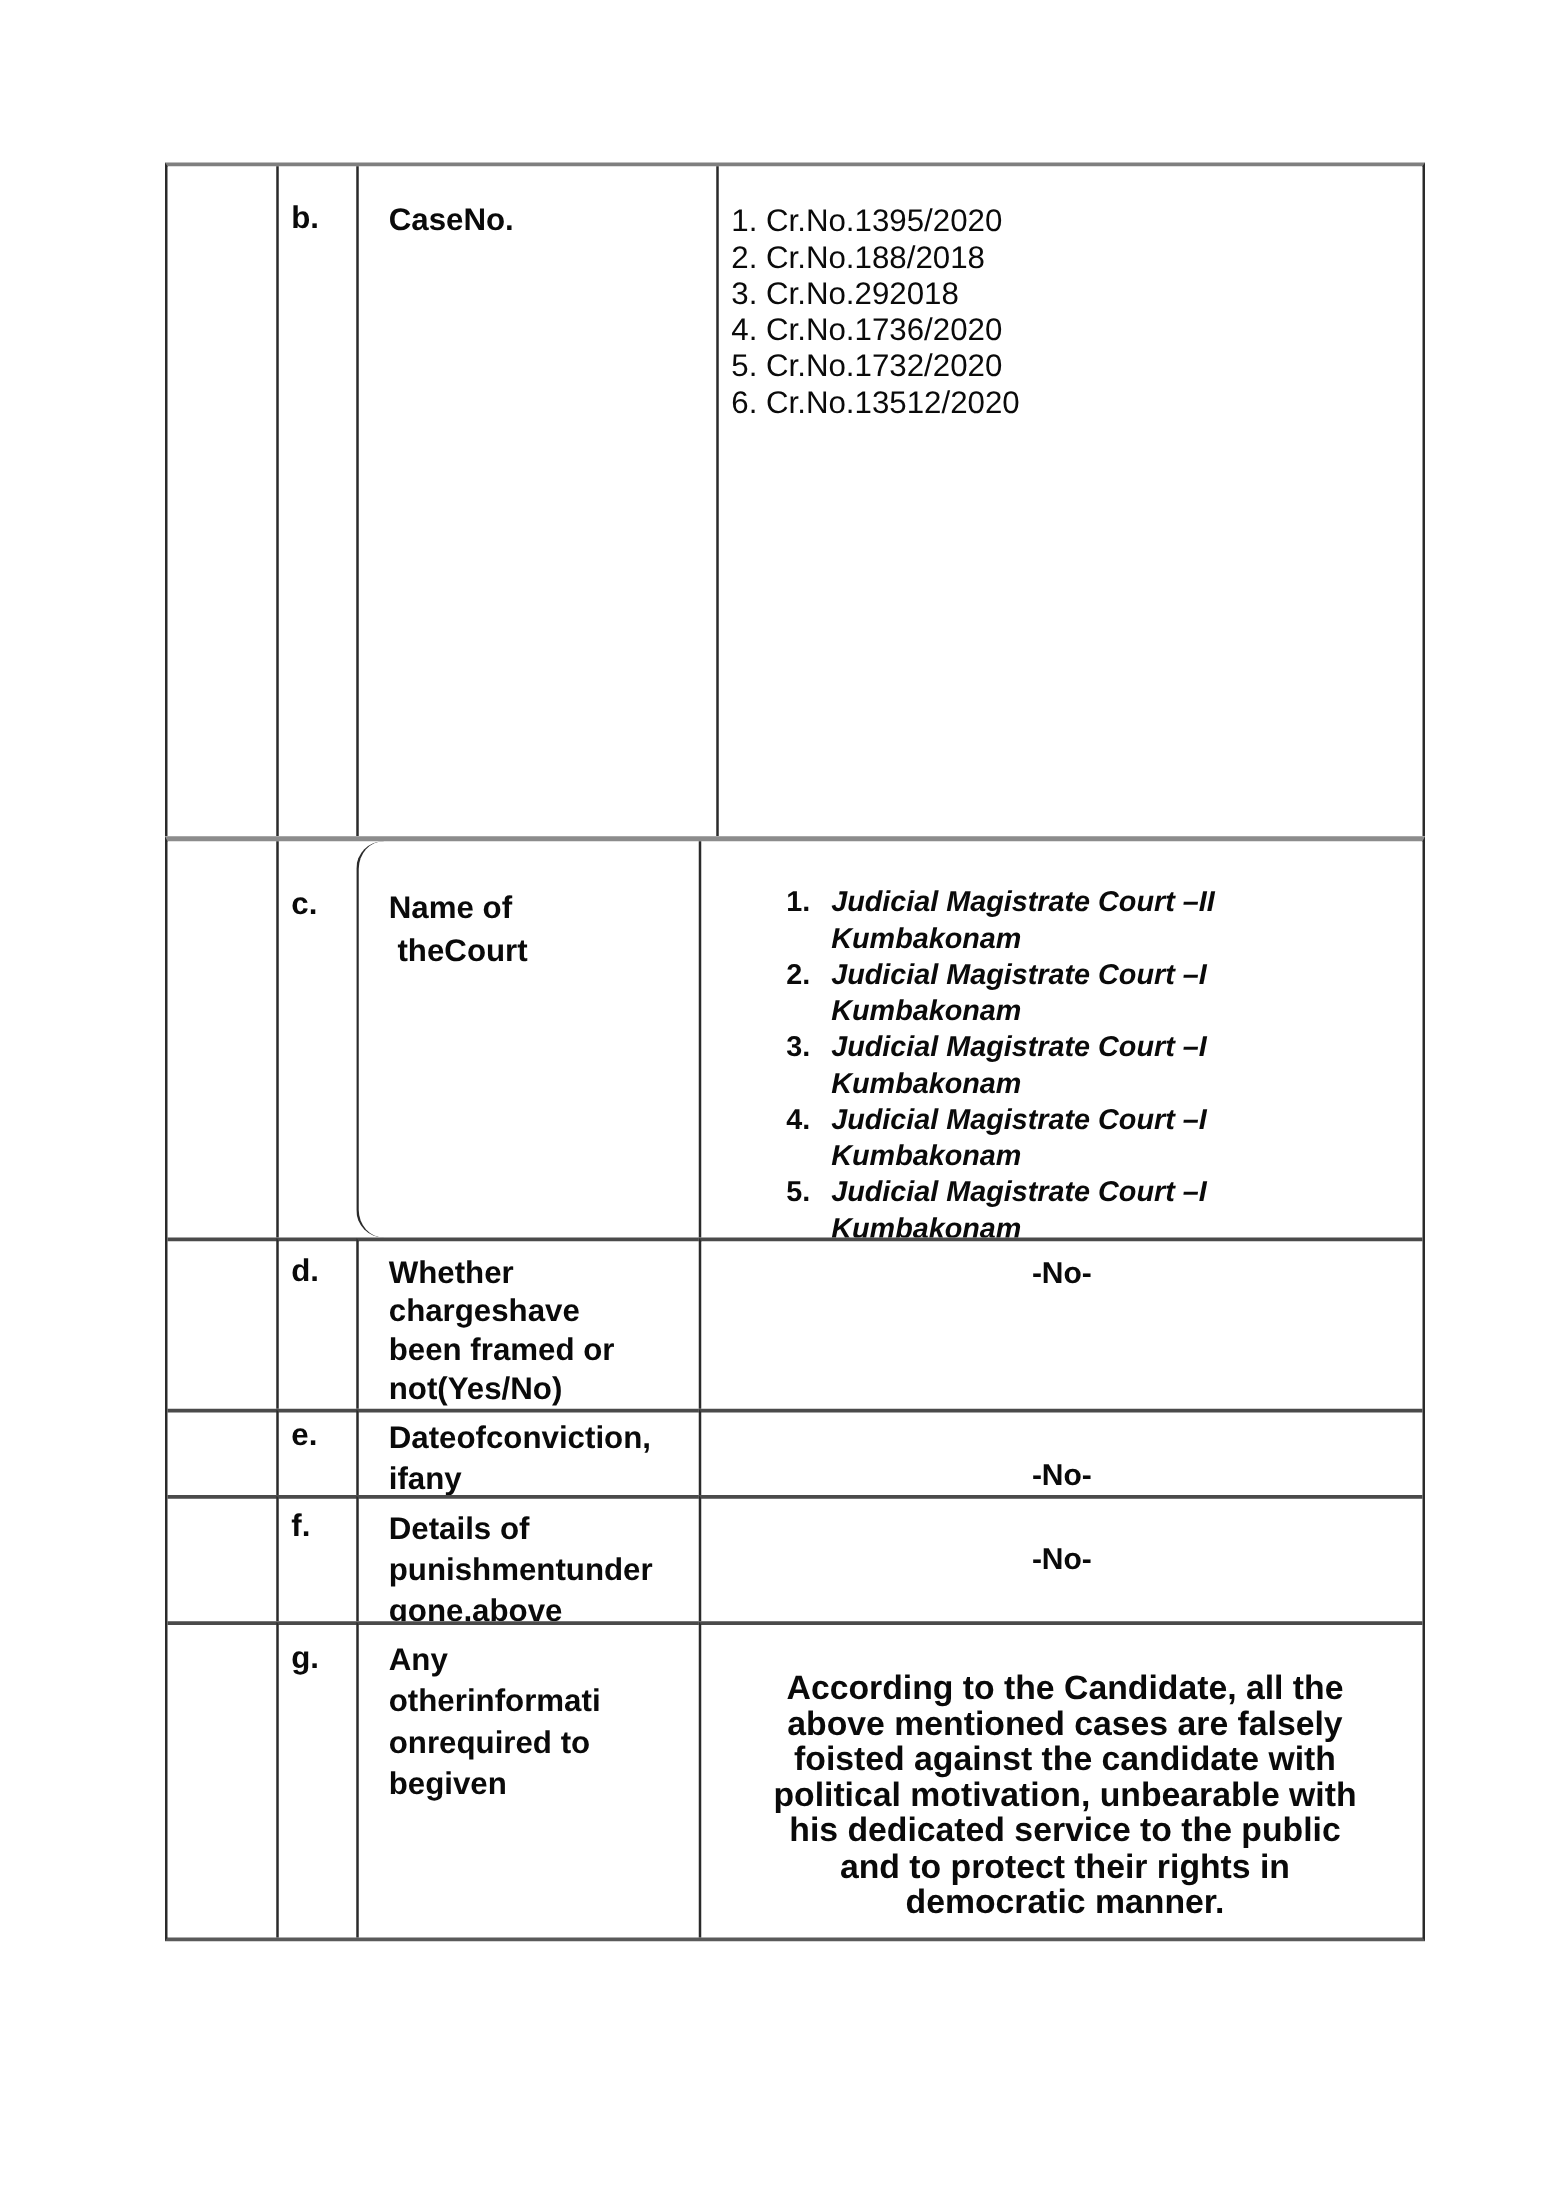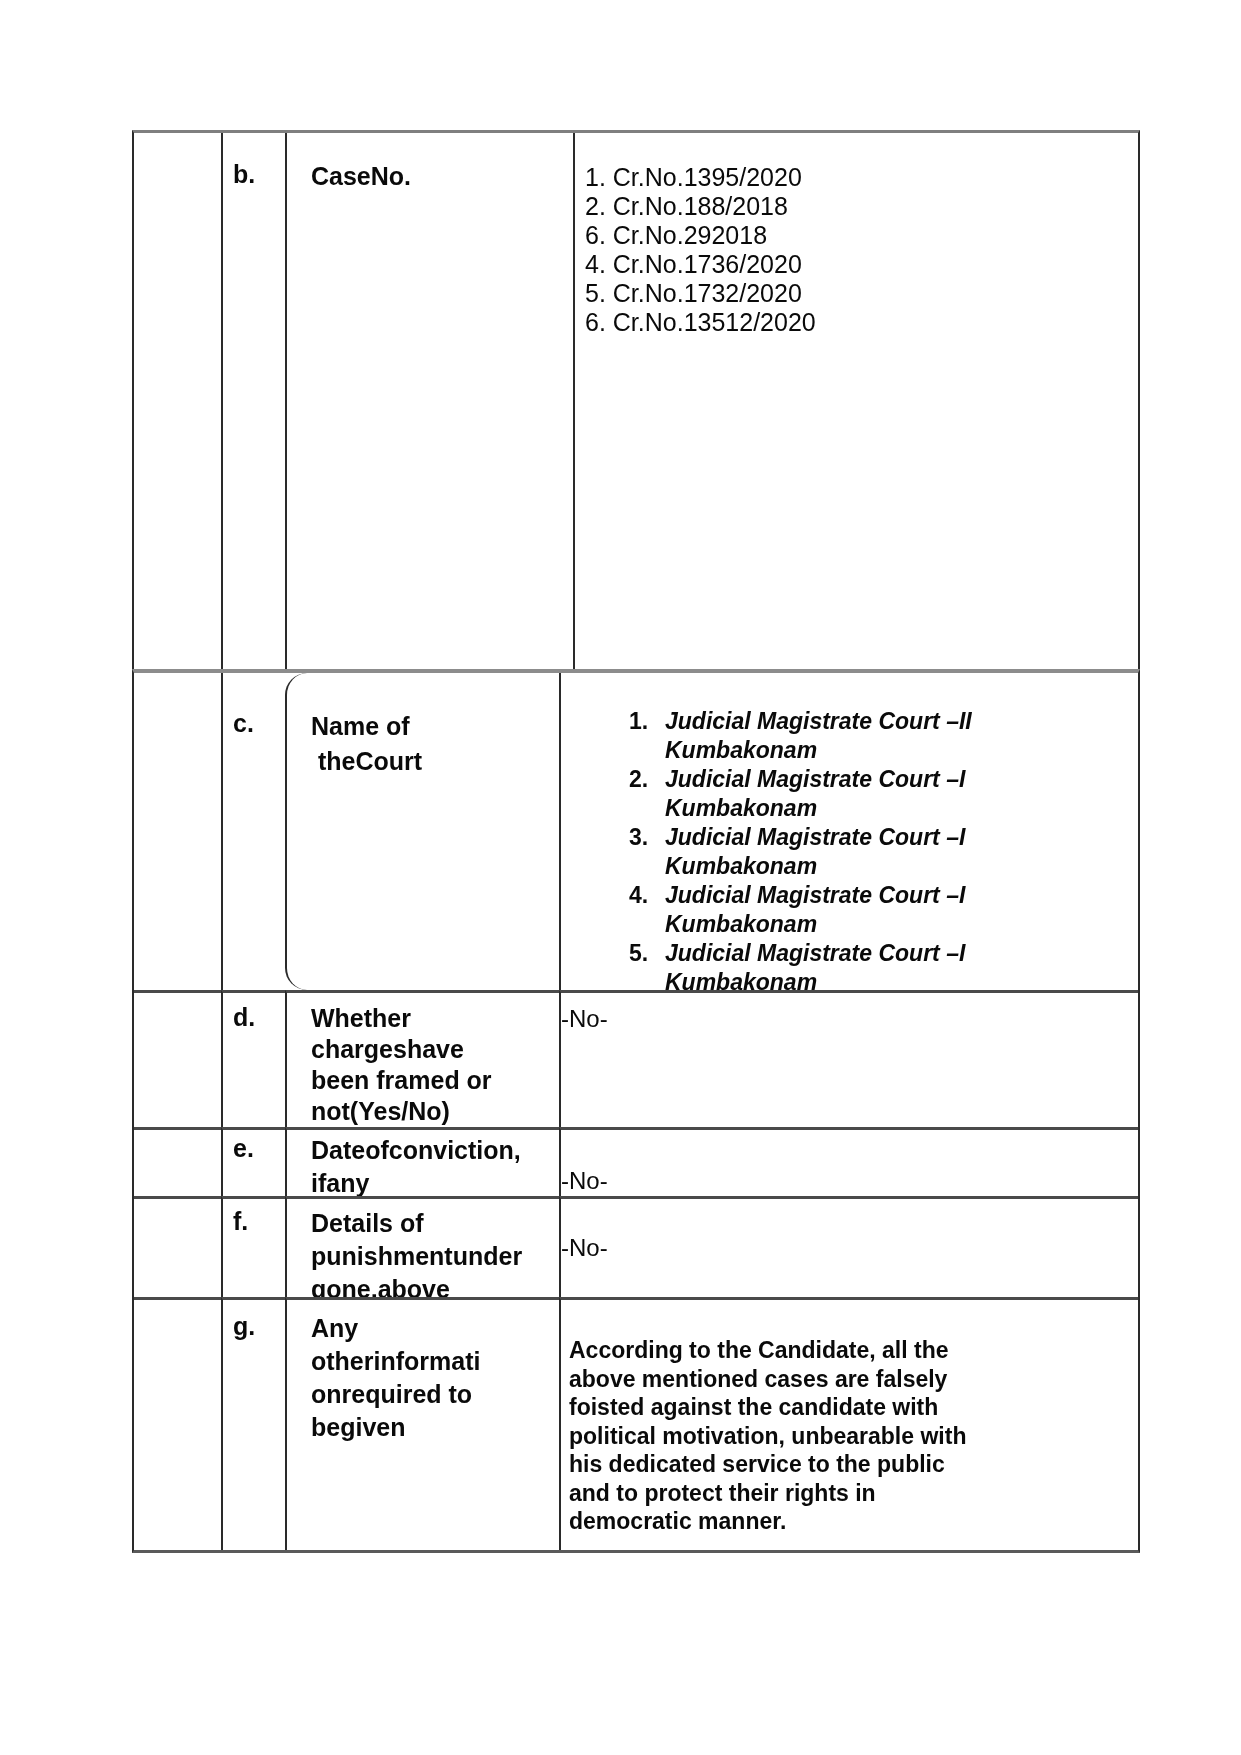--- a/index.html
+++ b/index.html
@@ -85,53 +85,53 @@
     padding-left: 68px;
     font-size: 23px;
     line-height: 29px;
     font-weight: bold;
   }
   .c-item { display: flex; }
   .c-num { width: 36px; flex: 0 0 36px; }
   .c-txt { white-space: pre-wrap; font-style: italic; }
 
   .no-val {
-    font-weight: normal;
+    font-weight: bold;
     font-size: 24px;
-    text-align: left;
+    text-align: center;
     line-height: 29px;
   }
   .no-d { padding-top: 11px; }
   .no-e { padding-top: 36px; }
   .no-f { padding-top: 34px; }
 
   .g-para {
     font-weight: bold;
-    font-size: 23px;
+    font-size: 27px;
     line-height: 28.5px;
-    text-align: left;
+    text-align: center;
     padding-top: 36px;
     padding-left: 8px;
     padding-right: 3px;
     white-space: pre-wrap;
   }
 </style>
 </head>
 <body>
 
 <div class="page">
 
   <div class="tbl tbl1">
     <div class="cell first"></div>
     <div class="cell letter lt-b">b.</div>
     <div class="cell label lb-b">CaseNo.</div>
     <div class="cell case-list">
       <div>1. Cr.No.1395/2020</div>
       <div>2. Cr.No.188/2018</div>
-      <div>6. Cr.No.292018</div>
+      <div>3. Cr.No.292018</div>
       <div>4. Cr.No.1736/2020</div>
       <div>5. Cr.No.1732/2020</div>
       <div>6. Cr.No.13512/2020</div>
     </div>
   </div>
 
   <div class="tbl tbl2">
 
     <div class="cell first r1"></div>
     <div class="cell letter lt-c r1">c.</div>

